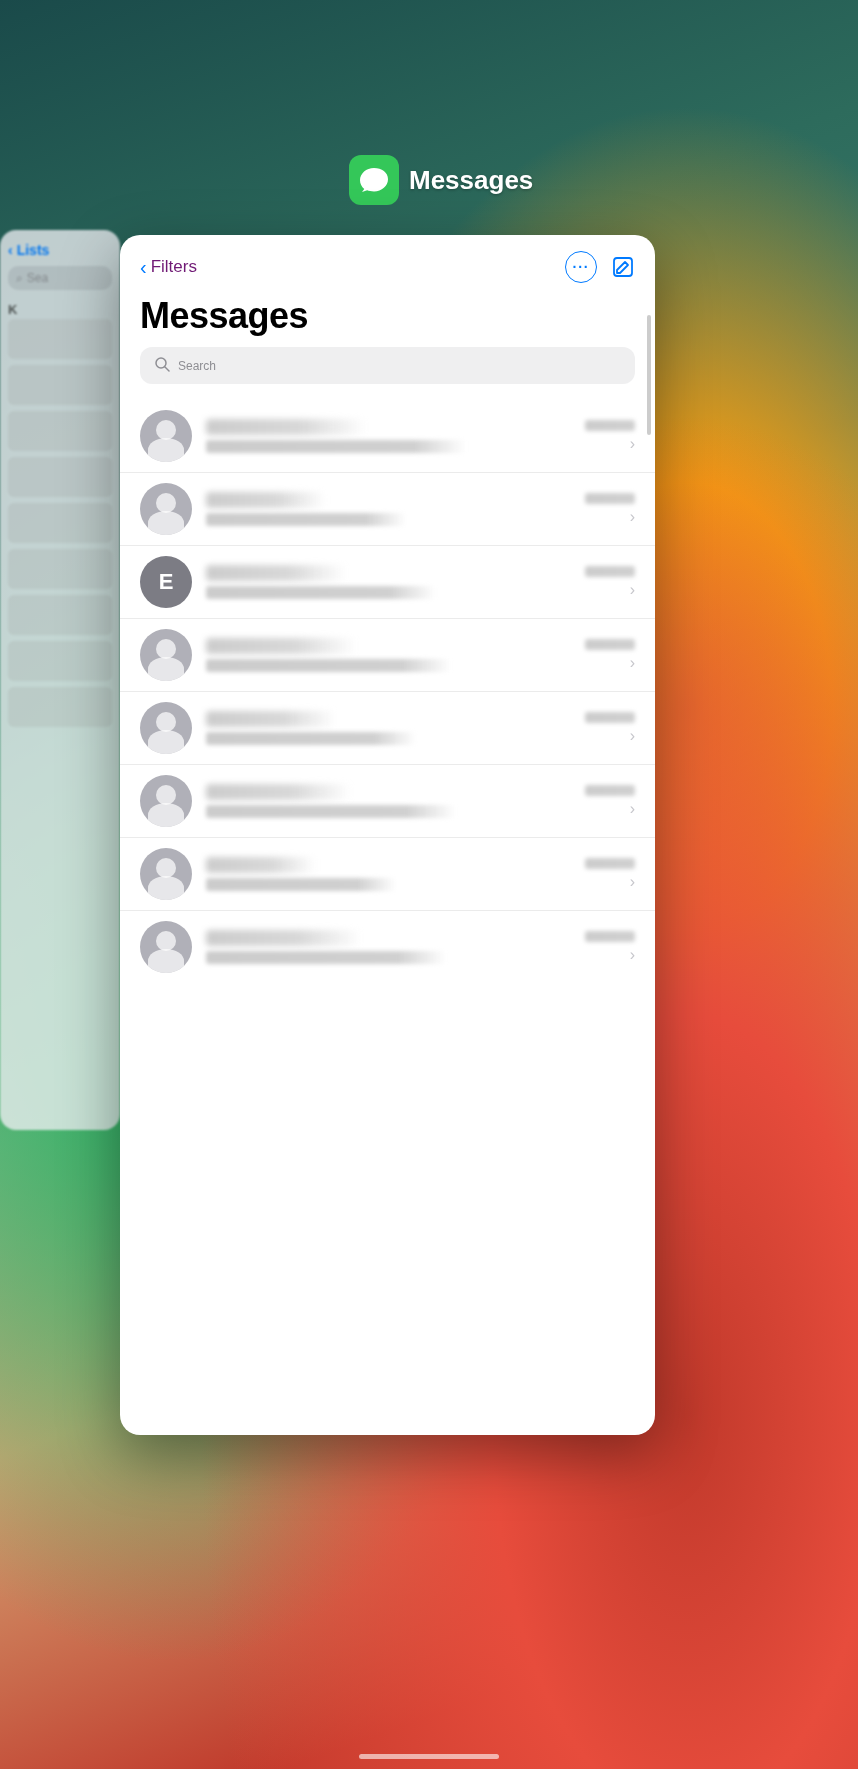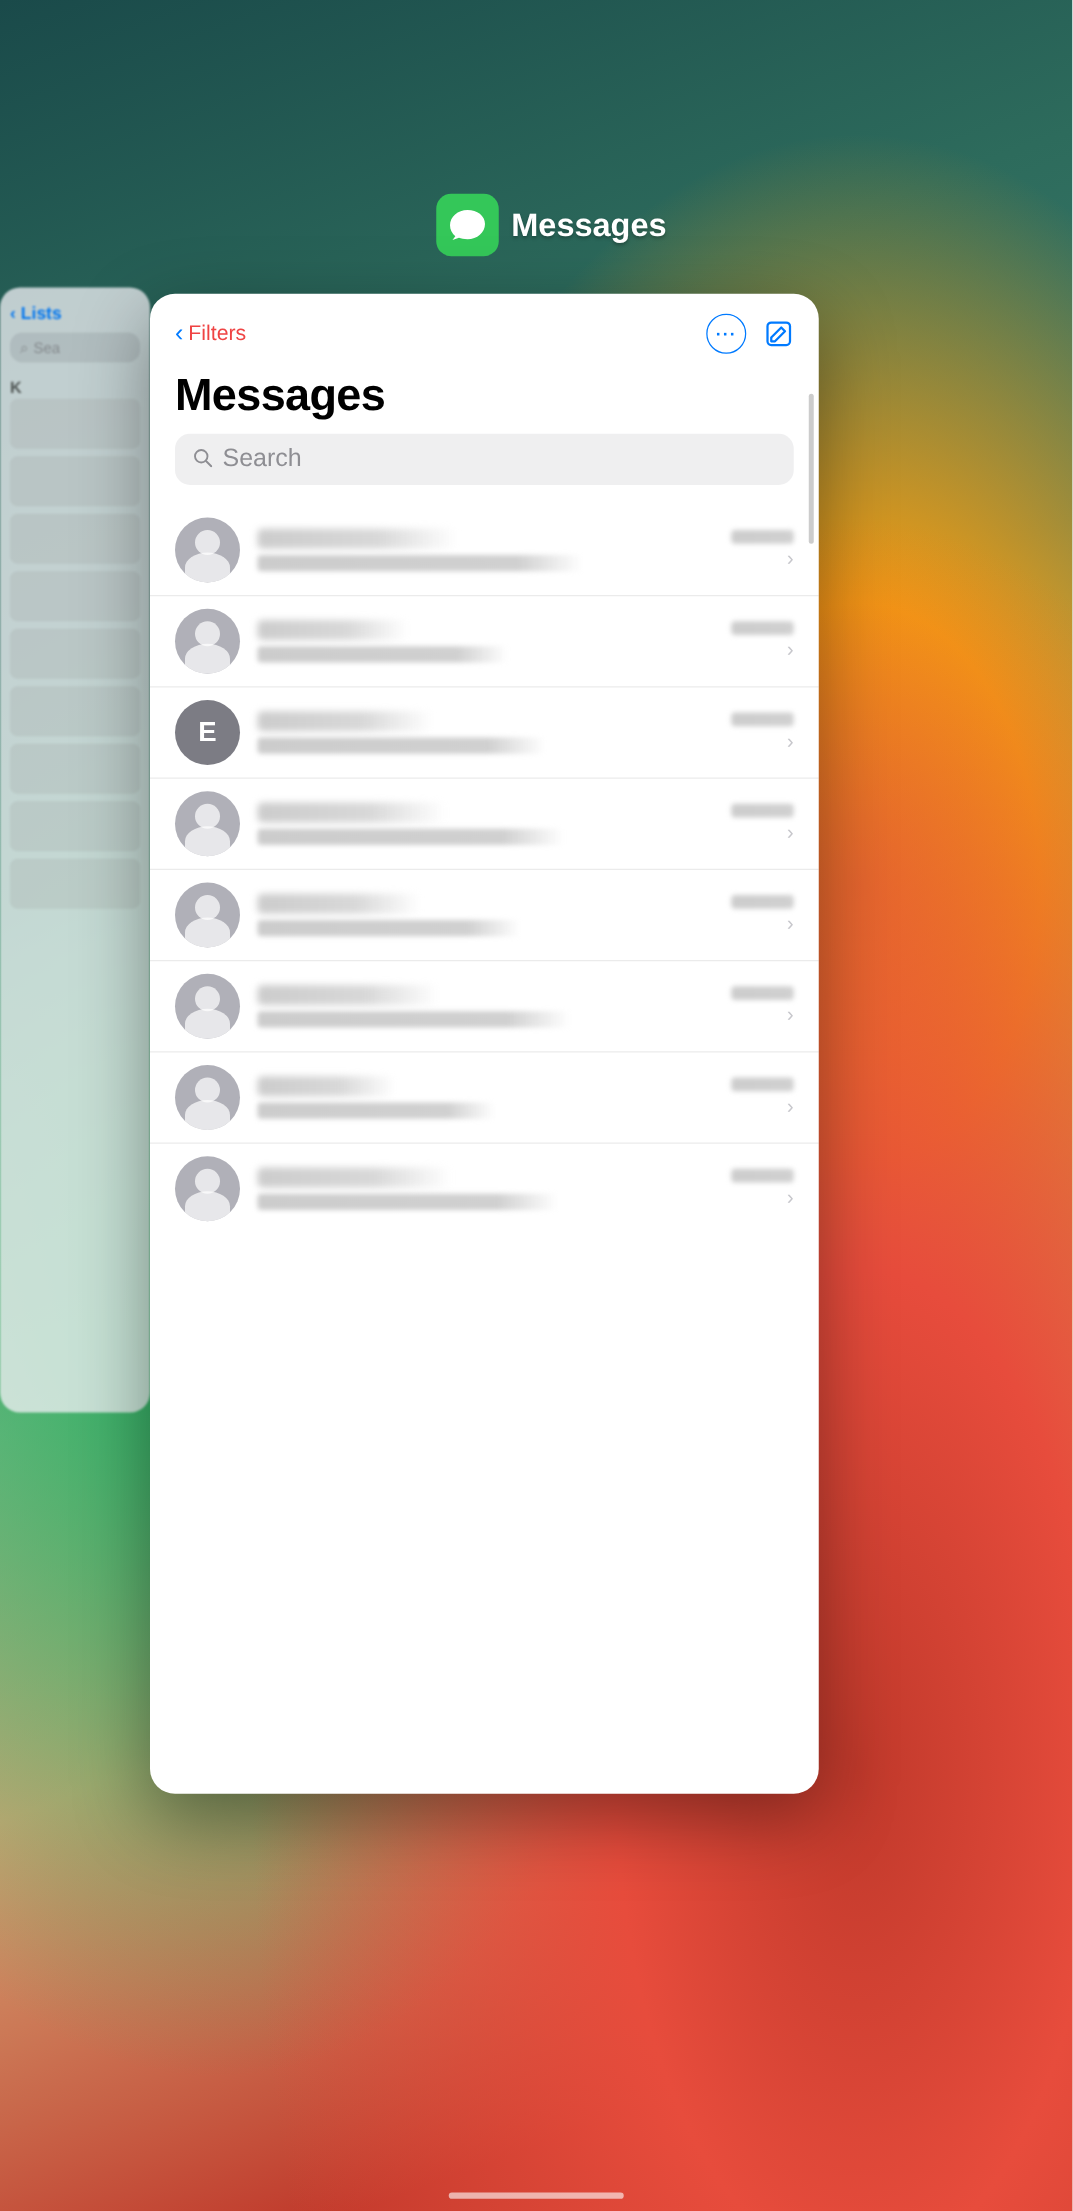--- a/index.html
+++ b/index.html
@@ -202,21 +202,21 @@
       align-items: center;
       gap: 8px;
     }
 
     .search-icon-svg {
       color: #8e8e93;
       font-size: 15px;
     }
 
     .search-placeholder {
-      font-size: 20px;
+      font-size: 12px;
       color: #8e8e93;
     }
 
     
     .message-list {
       padding: 8px 0;
     }
 
     .message-item {
       display: flex;
@@ -415,21 +415,21 @@
   </div>
 </div>
 
 <div class="main-card">
 
   <div class="scrollbar"></div>
 
   <div class="card-header">
     <div class="back-btn">
       <span class="back-chevron">‹</span>
-      <span style="color:#ef4444; font-size:17px;">Filters</span>
+      <span style="color:#701a75; font-size:17px;">Filters</span>
     </div>
     <div class="header-actions">
       <div class="header-btn" style="width: 32px; height: 32px; border-radius: 50%; border: 1.5px solid rgb(0, 122, 255); display: flex; align-items: center; justify-content: center; cursor: pointer;">
         <span style="font-size: 14px; font-weight: 800; color: rgb(0, 122, 255); letter-spacing: 1px; line-height: 1;">···</span>
       </div>
       <div class="compose-btn">
 
         <svg width="24" height="24" viewBox="0 0 24 24" fill="none" stroke="#007AFF" stroke-width="1.8" stroke-linecap="round" stroke-linejoin="round">
           <rect x="3" y="3" width="18" height="18" rx="3" ry="3"></rect>
           <path d="M14 7l3 3-8 8H6v-3l8-8z"></path>

